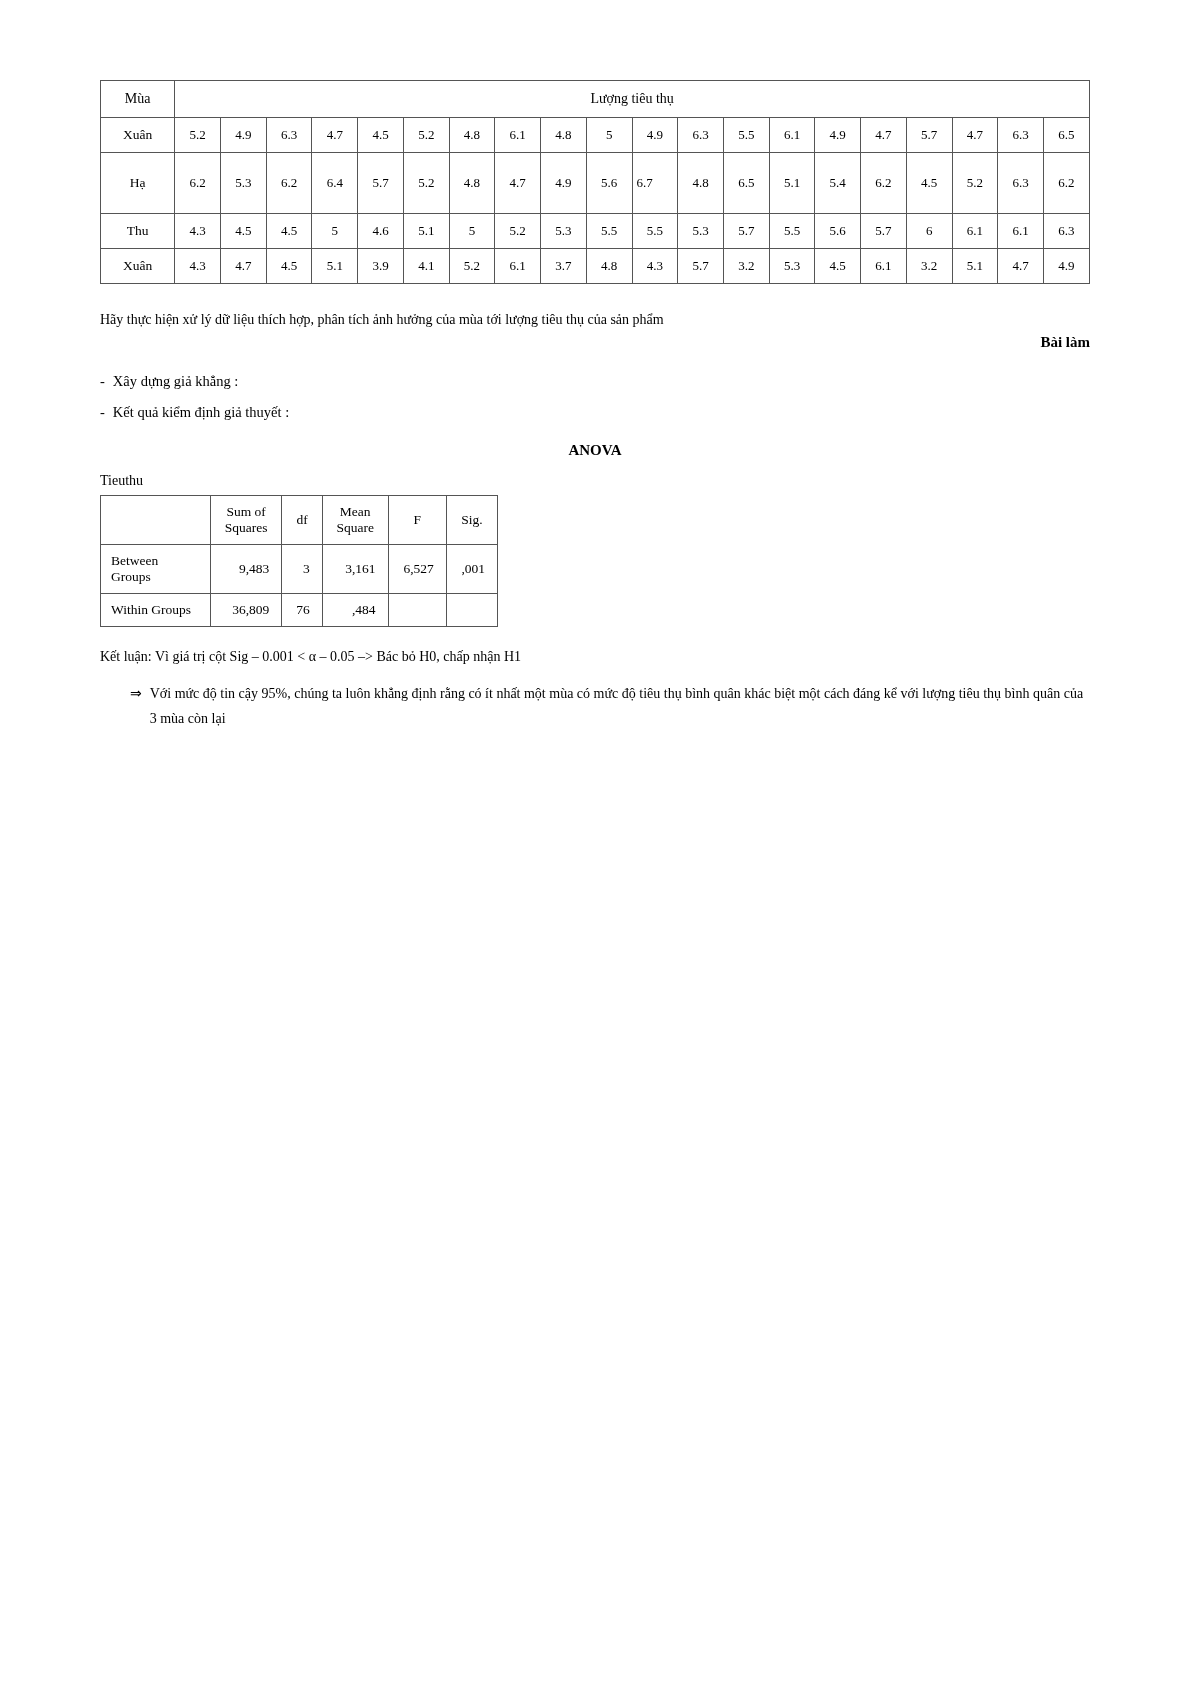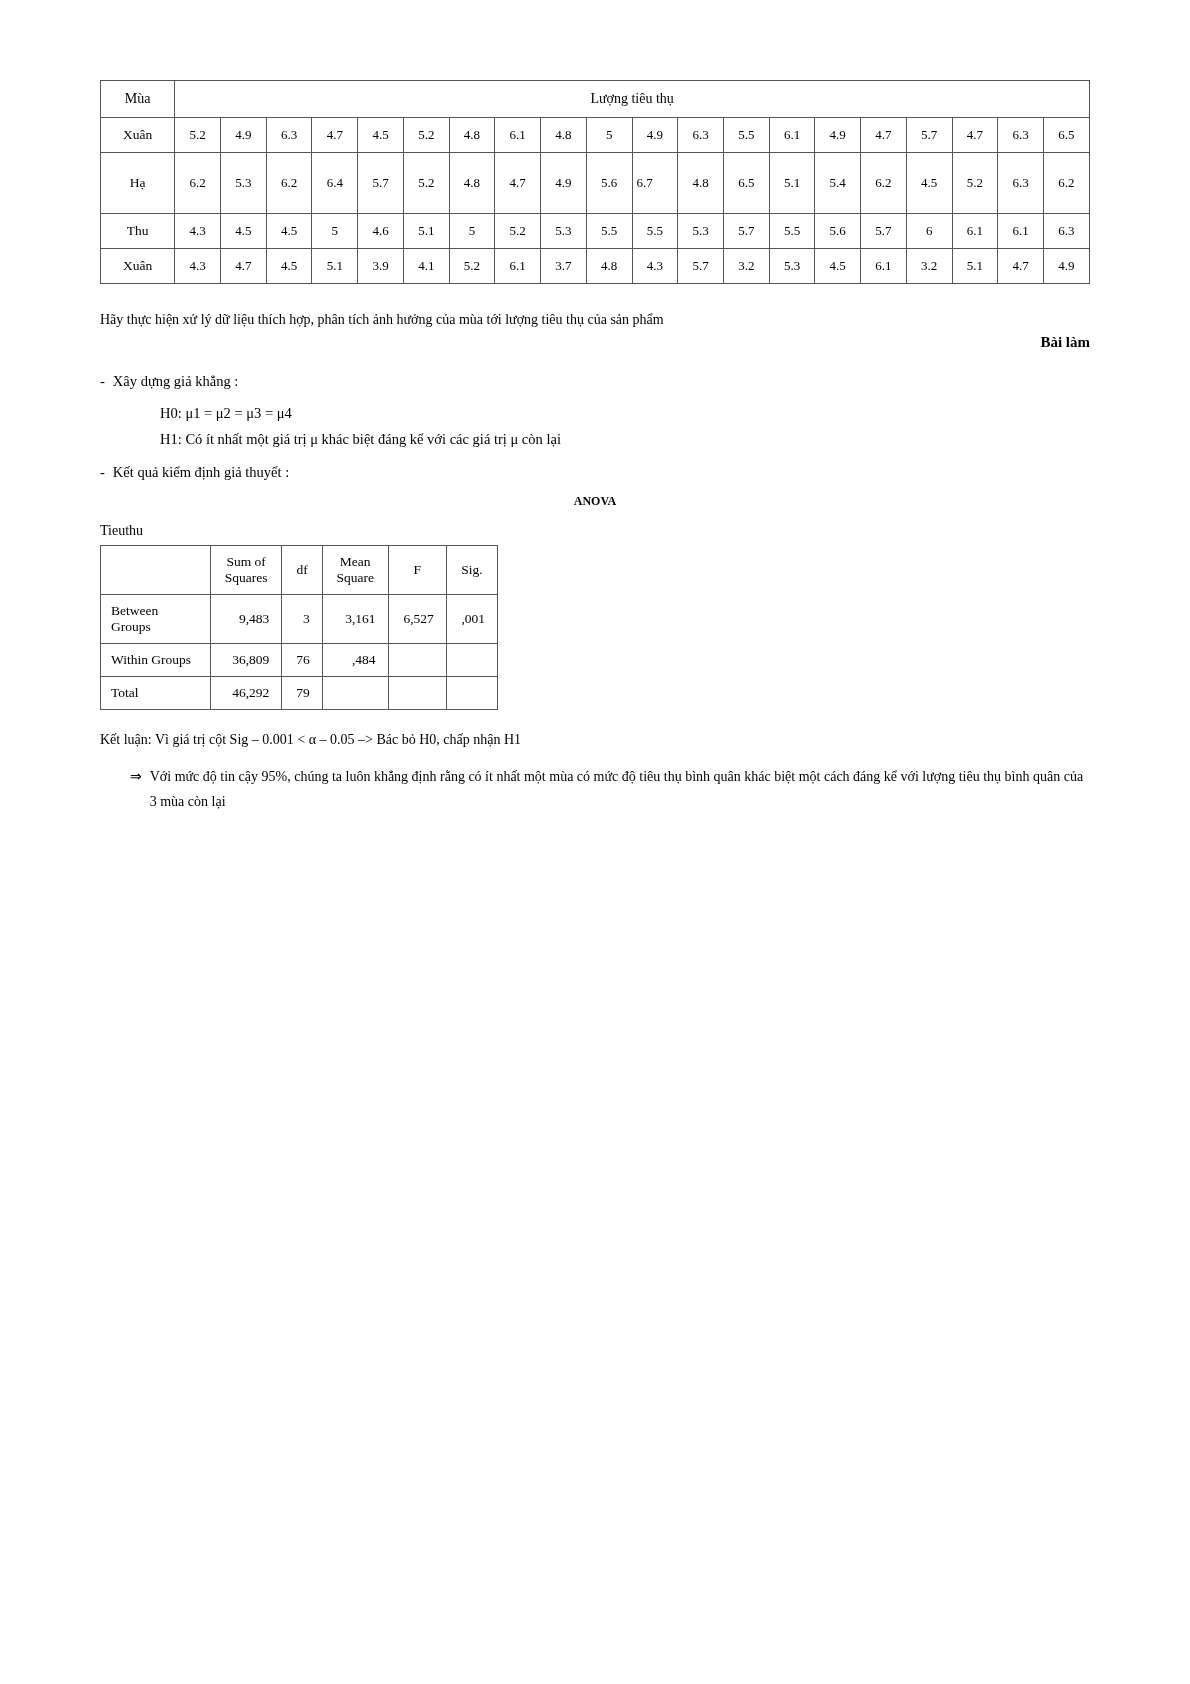--- a/index.html
+++ b/index.html
@@ -43,22 +43,22 @@
     }
     .hypothesis-block {
       margin-left: 60px;
       margin-bottom: 8px;
       line-height: 1.8;
       font-size: 14.5px;
     }
     .anova-title {
       text-align: center;
       font-weight: bold;
-      font-size: 12px;
-      margin: 10px 0 6px 0;
+      font-size: 15px;
+      margin: 18px 0 6px 0;
     }
     .tieuthu-label {
       font-size: 14px;
       margin: 14px 0 6px 0;
     }
 
     
     .anova-table {
       border-collapse: collapse;
       width: 398px;
@@ -196,24 +196,20 @@
 <div style="margin-top:22px;margin-bottom:6px;">
   <span>Hãy thực hiện xử lý dữ liệu thích hợp, phân tích ảnh hưởng của mùa tới lượng tiêu thụ của sản phẩm</span>
 </div>
 
 <div class="bai-lam">Bài làm</div>
 
 <div style="margin-bottom:6px;">
   <div class="bullet-item">
     <span class="dash">-</span>
     <span>Xây dựng giả khẳng :</span>
-  </div>
-  <div class="hypothesis-block">
-    <div>H0: μ1 = μ2 = μ3 = μ4</div>
-    <div>H1: Có ít nhất một giá trị μ khác biệt đáng kể với các giá trị μ còn lại</div>
   </div>
   <div class="bullet-item">
     <span class="dash">-</span>
     <span>Kết quả kiểm định giả thuyết :</span>
   </div>
 </div>
 
 <div class="anova-title">ANOVA</div>
 
 <div class="tieuthu-label">Tieuthu</div>
@@ -237,28 +233,20 @@
         <td style="border: 1px solid rgb(85, 85, 85); padding: 8px 12px; text-align: right; font-size: 13.5px;">,001</td>
       </tr>
       <tr>
         <td style="border: 1px solid rgb(85, 85, 85); padding: 8px 10px; text-align: left; font-size: 13.5px;">Within Groups</td>
         <td style="border: 1px solid rgb(85, 85, 85); padding: 8px 12px; text-align: right; font-size: 13.5px;">36,809</td>
         <td style="border: 1px solid rgb(85, 85, 85); padding: 8px 12px; text-align: right; font-size: 13.5px;">76</td>
         <td style="border: 1px solid rgb(85, 85, 85); padding: 8px 12px; text-align: right; font-size: 13.5px;">,484</td>
         <td style="border: 1px solid rgb(85, 85, 85); padding: 8px 12px; text-align: right; font-size: 13.5px;"></td>
         <td style="border: 1px solid rgb(85, 85, 85); padding: 8px 12px; text-align: right; font-size: 13.5px;"></td>
       </tr>
-      <tr>
-        <td style="border: 1px solid rgb(85, 85, 85); padding: 8px 10px; text-align: left; font-size: 13.5px;">Total</td>
-        <td style="border: 1px solid rgb(85, 85, 85); padding: 8px 12px; text-align: right; font-size: 13.5px;">46,292</td>
-        <td style="border: 1px solid rgb(85, 85, 85); padding: 8px 12px; text-align: right; font-size: 13.5px;">79</td>
-        <td style="border: 1px solid rgb(85, 85, 85); padding: 8px 12px; text-align: right; font-size: 13.5px;"></td>
-        <td style="border: 1px solid rgb(85, 85, 85); padding: 8px 12px; text-align: right; font-size: 13.5px;"></td>
-        <td style="border: 1px solid rgb(85, 85, 85); padding: 8px 12px; text-align: right; font-size: 13.5px;"></td>
-      </tr>
     </tbody>
   </table>
 
 <div class="conclusion">
   <span>Kết luận: Vì giá trị cột Sig – 0.001 &lt; α – 0.05 –&gt; Bác bỏ H0, chấp nhận H1</span>
 </div>
 
 <div class="conclusion-arrow">
   <span style="flex-shrink:0;">⇒</span>
   <span>Với mức độ tin cậy 95%, chúng ta luôn khẳng định rằng có ít nhất một mùa có mức độ tiêu thụ bình quân khác biệt một cách đáng kể với lượng tiêu thụ bình quân của 3 mùa còn lại</span>

